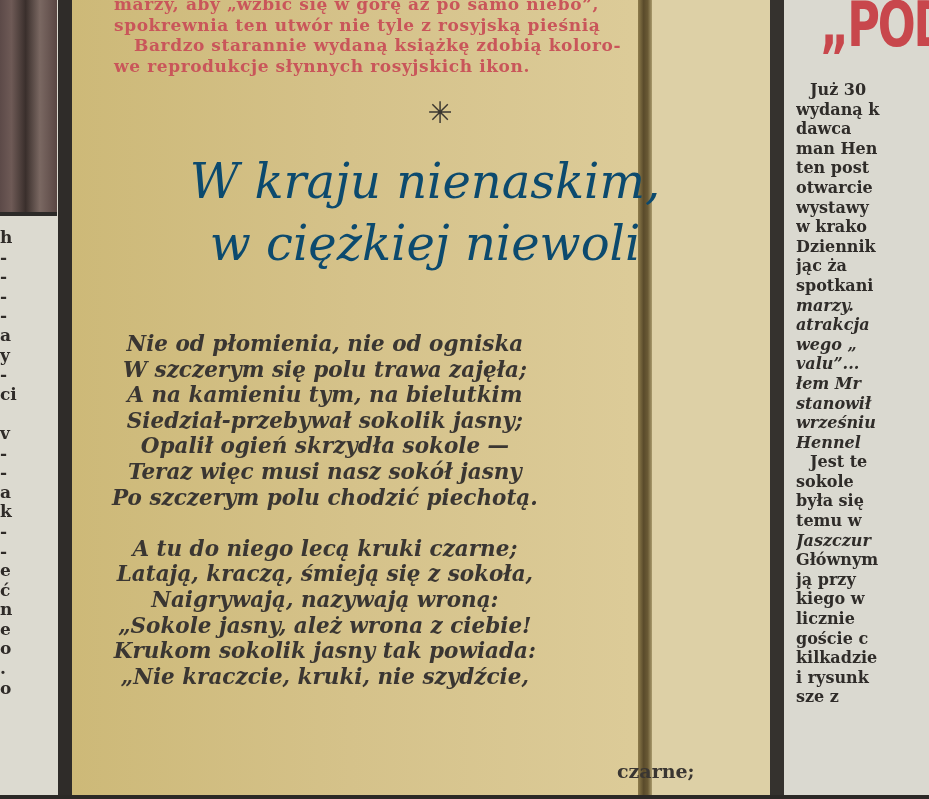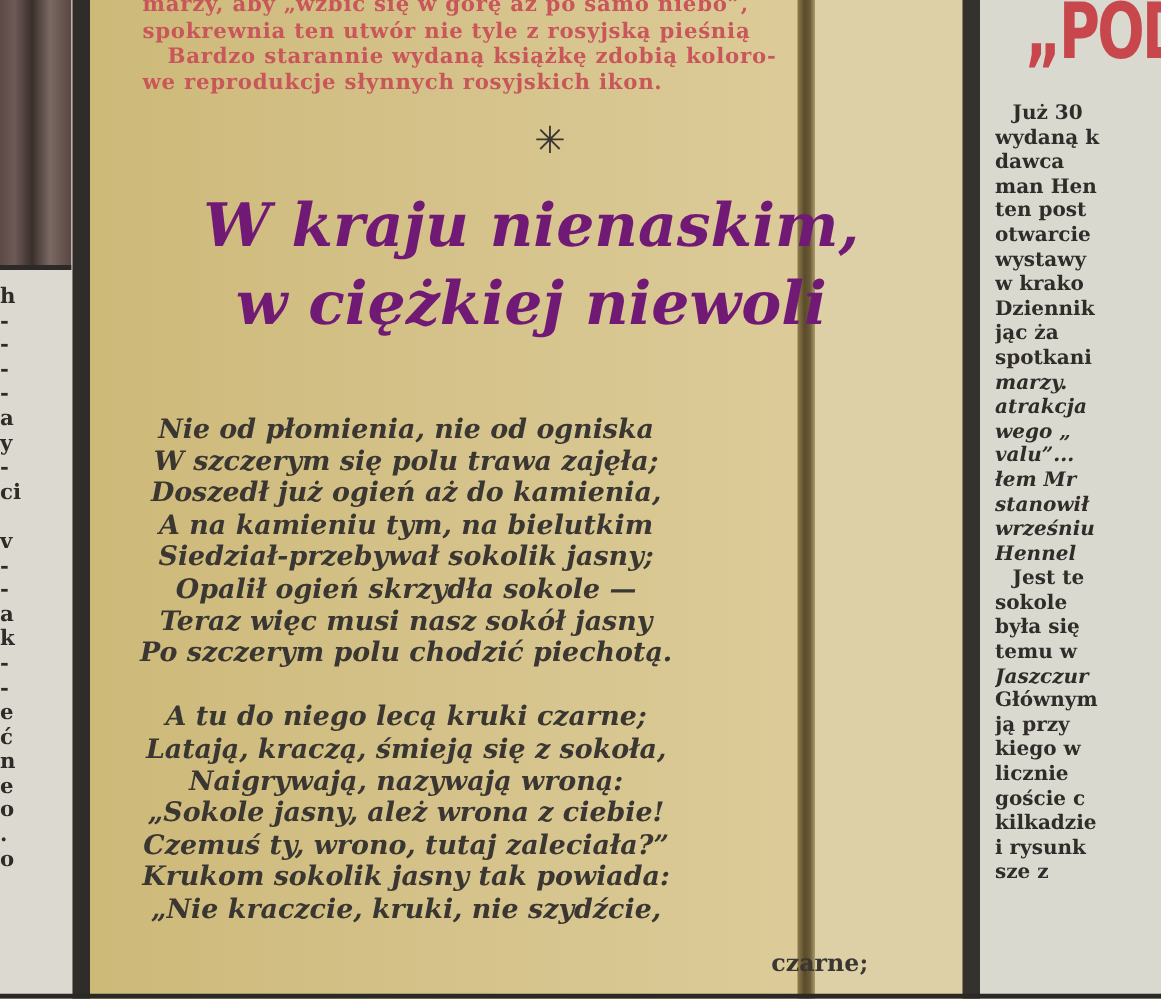--- a/index.html
+++ b/index.html
@@ -54,22 +54,22 @@
     white-space: nowrap;
   }
   .red-intro .ln { display: block; }
   .red-intro .indent { padding-left: 20px; }
   .asterisk {
     position: absolute; left: 420px; top: 98px; width: 40px; text-align: center;
     font-size: 30px; color: #3a3630; line-height: 30px;
   }
   .title {
     position: absolute; left: 110px; top: 150px; width: 630px; text-align: center;
-    font-family: "DejaVu Serif", serif; font-style: italic; font-weight: bold;
-    color: #701a75; font-size: 48px; line-height: 62px;
+    font-family: "DejaVu Serif", serif; font-style: italic; font-weight: normal;
+    color: #0c4a6e; font-size: 48px; line-height: 62px;
   }
   .poem {
     position: absolute; left: 112px; top: 331px;
     font-family: "DejaVu Serif", serif; font-style: italic; font-weight: bold;
     color: #3a3632; font-size: 21.5px; line-height: 25.6px; white-space: nowrap;
   }
   .poem .stanza { margin-bottom: 25.6px; text-align: center; }
   .poem .ln { display: block; }
   .czarne-tail {
     position: absolute; left: 617px; top: 760px;
@@ -144,33 +144,31 @@
 
 <div class="title">
   <div>W kraju nienaskim,</div>
   <div>w ciężkiej niewoli</div>
 </div>
 
 <div class="poem">
   <div class="stanza">
     <span class="ln">Nie od płomienia, nie od ogniska</span>
     <span class="ln">W szczerym się polu trawa zajęła;</span>
-    <span class="ln">Doszedł już ogień aż do kamienia,</span>
     <span class="ln">A na kamieniu tym, na bielutkim</span>
     <span class="ln">Siedział-przebywał sokolik jasny;</span>
     <span class="ln">Opalił ogień skrzydła sokole —</span>
     <span class="ln">Teraz więc musi nasz sokół jasny</span>
     <span class="ln">Po szczerym polu chodzić piechotą.</span>
   </div>
   <div class="stanza">
     <span class="ln">A tu do niego lecą kruki czarne;</span>
     <span class="ln">Latają, kraczą, śmieją się z sokoła,</span>
     <span class="ln">Naigrywają, nazywają wroną:</span>
     <span class="ln">„Sokole jasny, ależ wrona z ciebie!</span>
-    <span class="ln">Czemuś ty, wrono, tutaj zaleciała?”</span>
     <span class="ln">Krukom sokolik jasny tak powiada:</span>
     <span class="ln">„Nie kraczcie, kruki, nie szydźcie,</span>
   </div>
 </div>
 
 <div class="czarne-tail">czarne;</div>
 
 <div class="rule-right"></div>
 
 <div class="right-col"></div>

